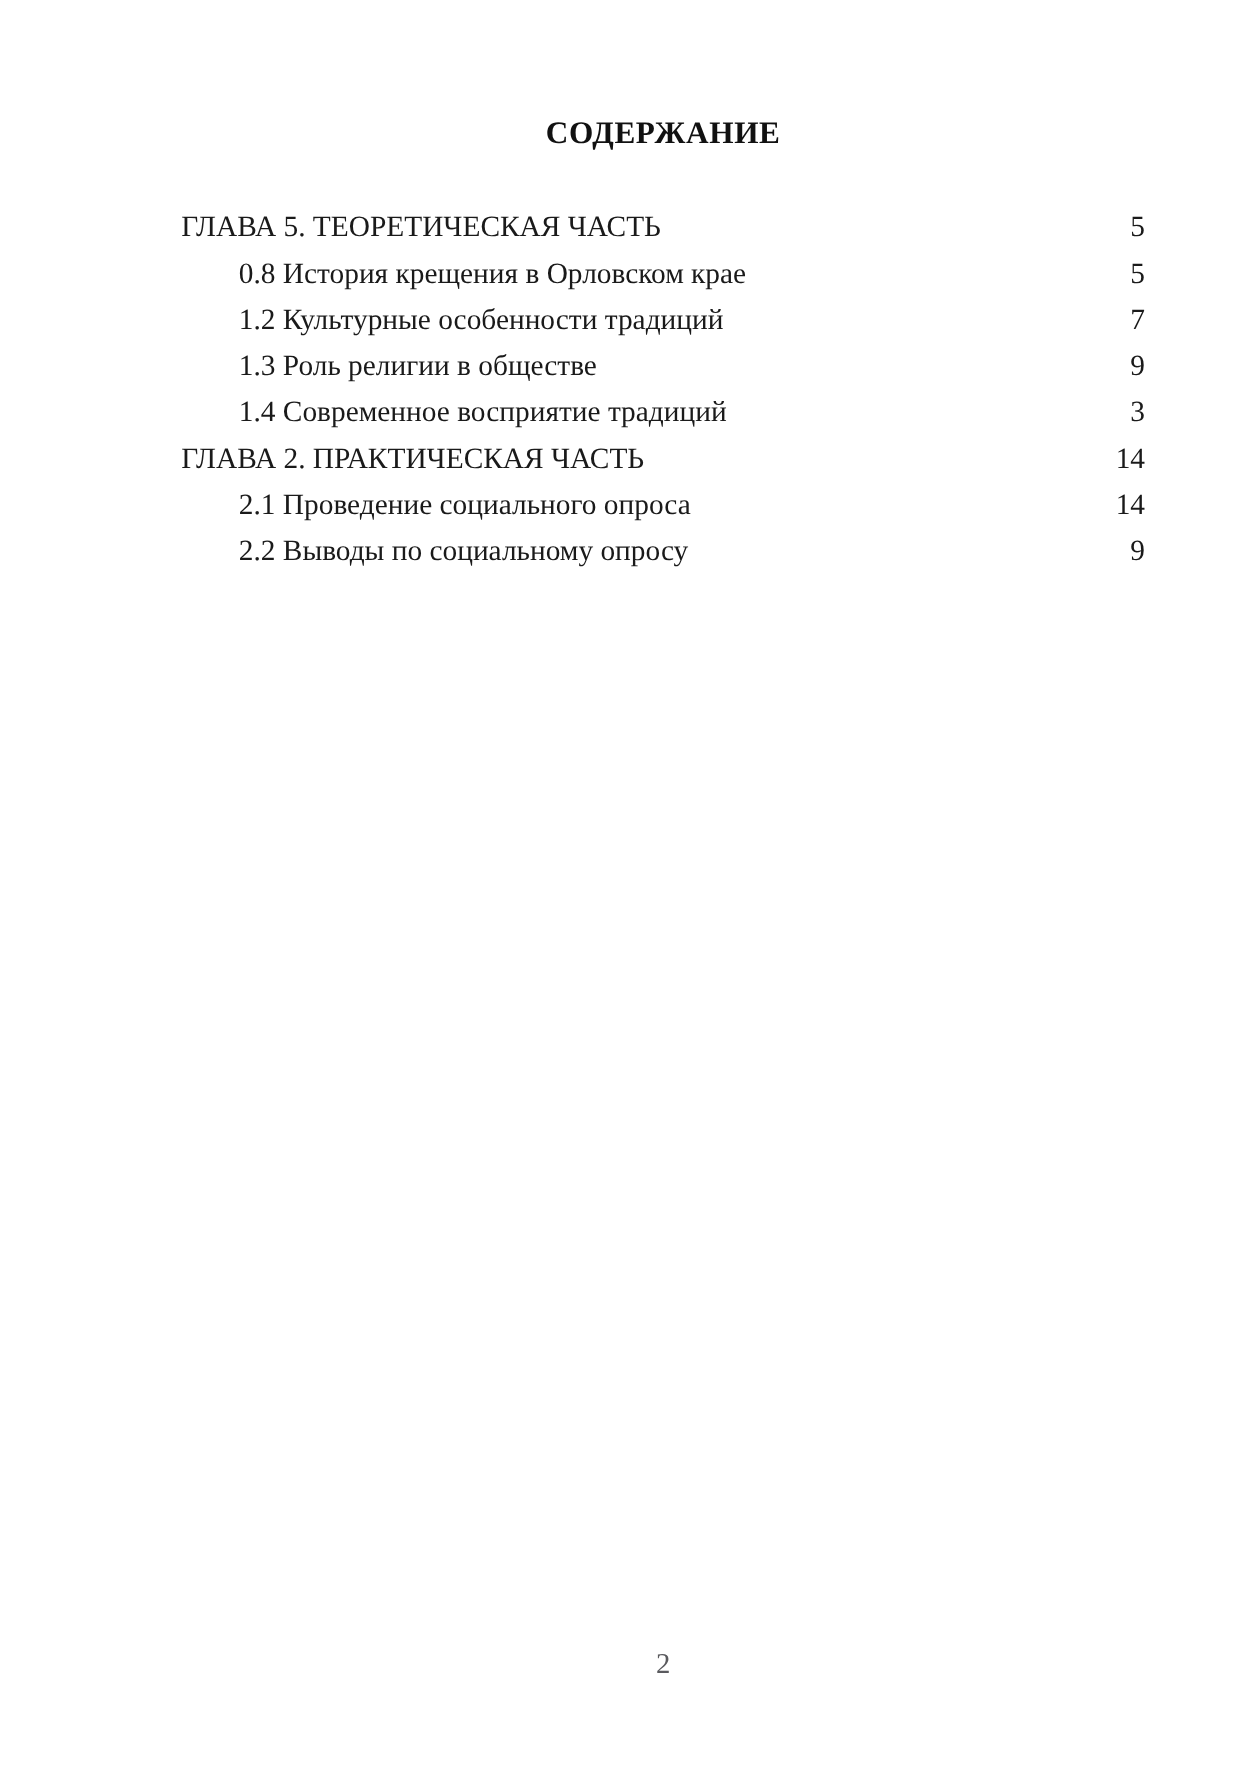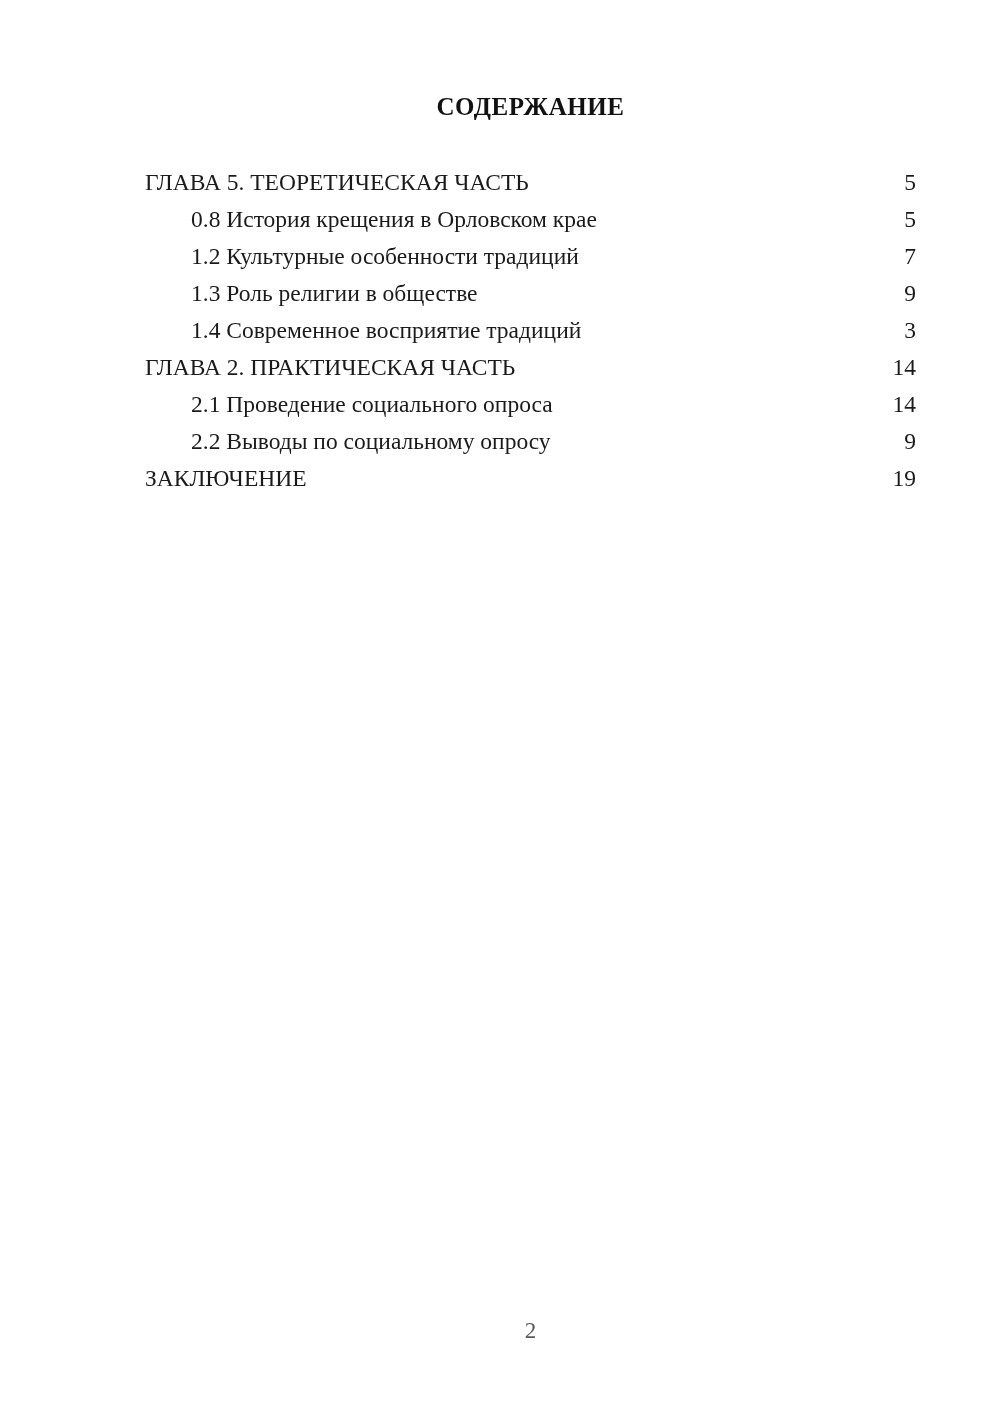--- a/index.html
+++ b/index.html
@@ -104,22 +104,18 @@
   <div class="toc-row indent">
     <span class="toc-label">2.1 Проведение социального опроса</span>
     <span class="toc-page">14</span>
   </div>
 
   <div class="toc-row indent">
     <span class="toc-label">2.2 Выводы по социальному опросу</span>
     <span class="toc-page">9</span>
   </div>
 
-  <div class="toc-row">
-    <span class="toc-label">ЗАКЛЮЧЕНИЕ</span>
-    <span class="toc-page">19</span>
-  </div>
 
 </div>
   </div>
 
   <div class="footer-page-number">2</div>
 </div>
 
 </body></html>

